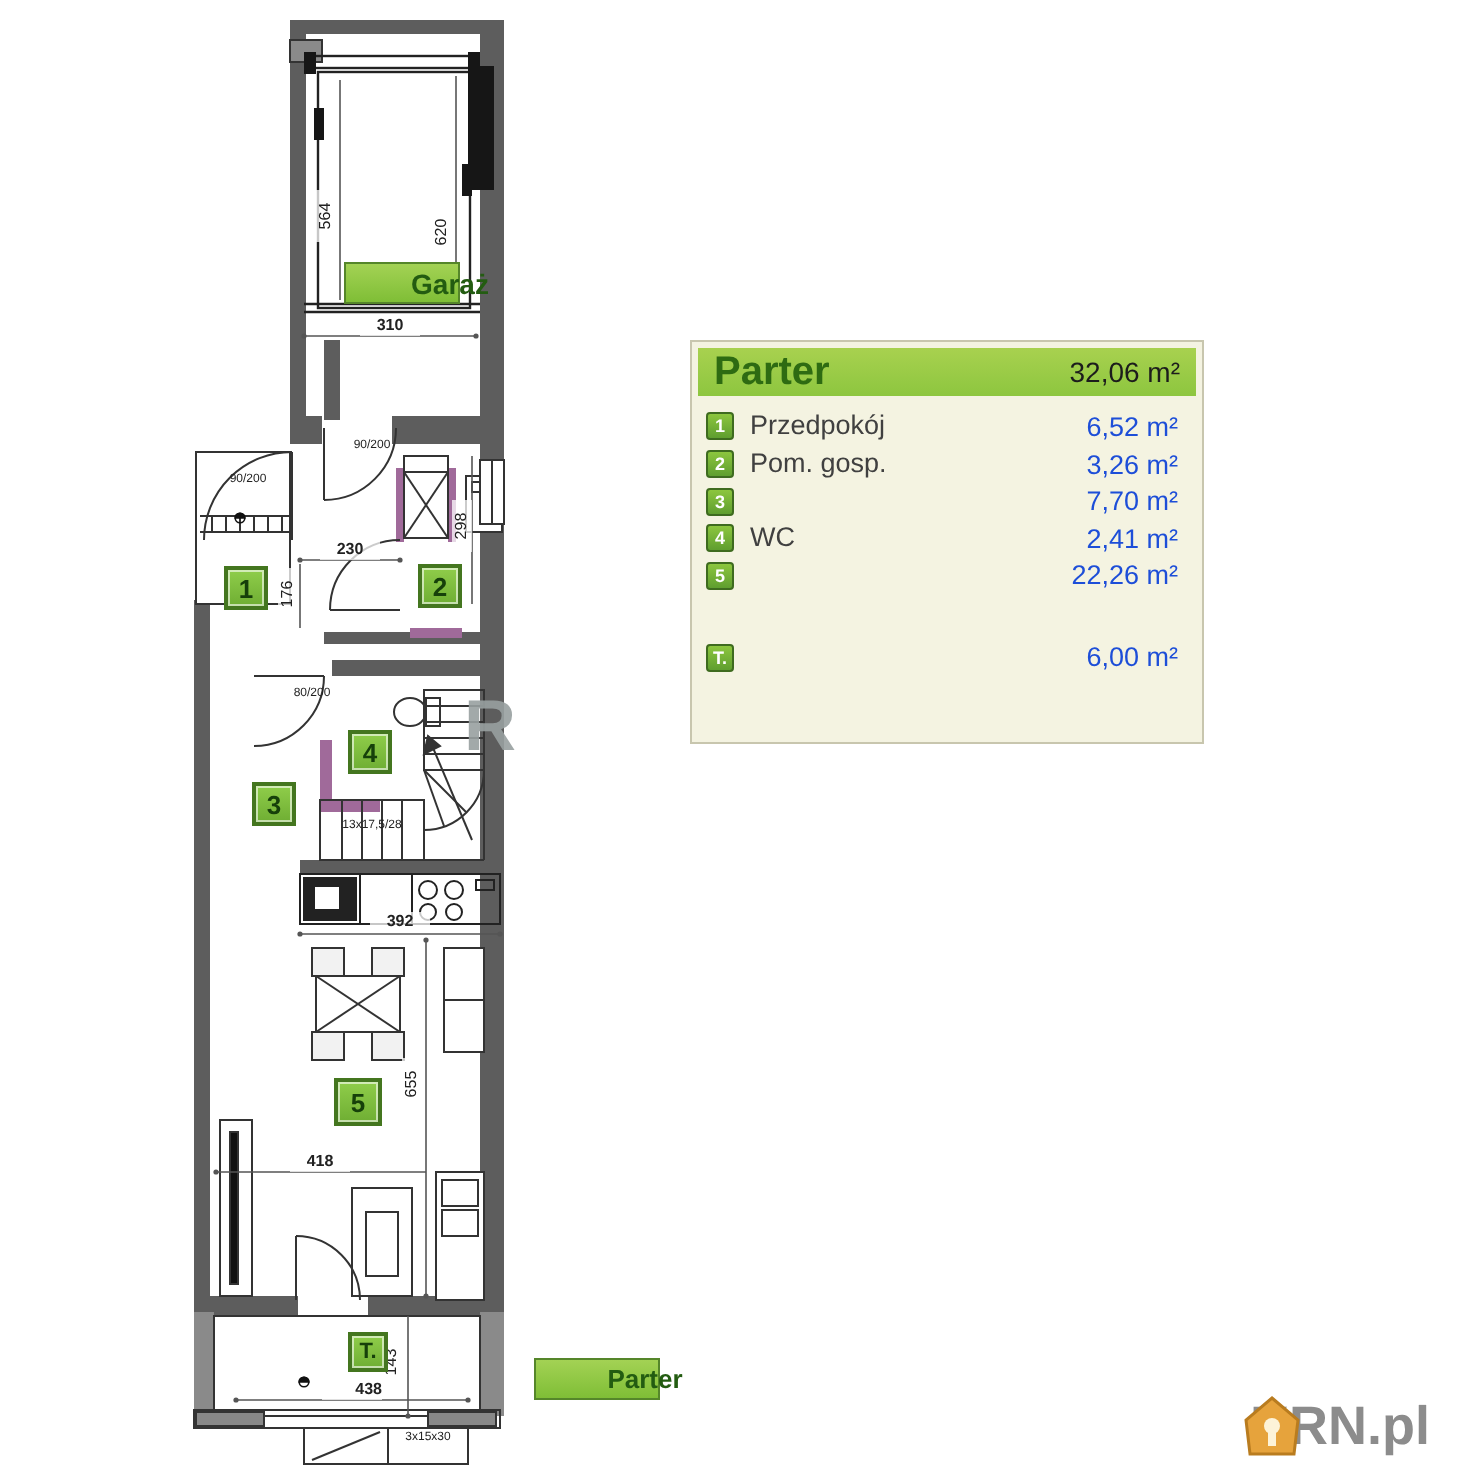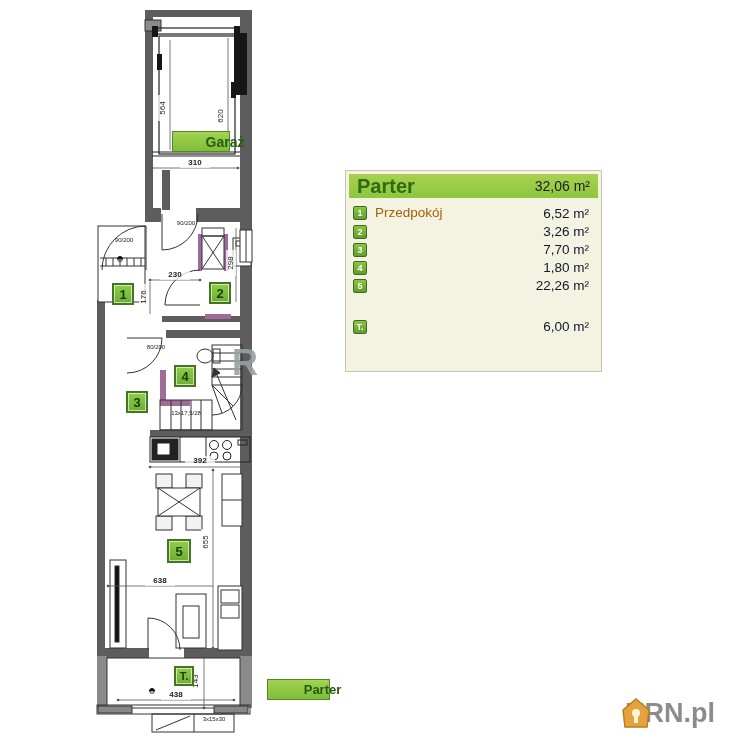--- a/index.html
+++ b/index.html
@@ -32,22 +32,22 @@
   .legend-header{height:24px;background:linear-gradient(180deg,#a8d14f,#8dc63f);
        display:flex;align-items:center;justify-content:space-between;padding:0 8px;}
   .legend-title{color:#2e6b12;font-size:20px;font-weight:bold;}
   .legend-total{color:#1c1c1c;font-size:14px;}
   .legend-rows{padding:7px 9px 0 4px;}
   .lrow{display:flex;align-items:flex-start;margin-bottom:3px;}
   .lrow.taras{margin-top:26px;}
   .lbadge{flex:0 0 14px;width:14px;height:14px;box-sizing:border-box;margin-right:8px;margin-top:1px;
        background:linear-gradient(180deg,#8cc63e,#5f9e2f);border:1px solid #3e6b1f;border-radius:2px;
        color:#fff;font-size:9px;font-weight:bold;display:flex;align-items:center;justify-content:center;}
-  .llabel{flex:1;max-width:148px;font-size:13.5px;color:#a16207;line-height:16px;}
-  .larea{margin-left:auto;font-size:13.5px;color:#0f172a;align-self:flex-end;white-space:nowrap;}
+  .llabel{flex:1;max-width:148px;font-size:13.5px;color:#404040;line-height:16px;}
+  .larea{margin-left:auto;font-size:13.5px;color:#1d4ed8;align-self:flex-end;white-space:nowrap;}
   
   .logo{position:absolute;left:622px;top:698px;display:flex;align-items:center;}
   .logo-text{font-size:27px;font-weight:bold;color:#8c8c8c;letter-spacing:0px;margin-left:3px;}
 </style>
 </head>
 <body>
 
 <div id="stage">
 
   <svg width="740" height="738" viewBox="0 0 740 738">
@@ -242,22 +242,22 @@
   </svg>
 
   <span class="dim v" style="left:150px;top:103px;">564</span>
   <span class="dim v" style="left:208px;top:111px;">620</span>
   <span class="dim h" style="left:180px;top:158px;">310</span>
   <span class="dim h" style="left:160px;top:270px;">230</span>
   <span class="dim v" style="left:131px;top:292px;">176</span>
   <span class="dim v" style="left:218px;top:258px;">298</span>
   <span class="dim h" style="left:185px;top:456px;">392</span>
   <span class="dim v" style="left:193px;top:537px;">655</span>
-  <span class="dim h" style="left:145px;top:576px;">638</span>
-  <span class="dim h" style="left:161px;top:690px;">438</span>
+  <span class="dim h" style="left:145px;top:576px;">418</span>
+  <span class="dim h" style="left:161px;top:690px;text-align:right;">438</span>
   <span class="dim v" style="left:183px;top:676px;">143</span>
   <span class="dim tiny" style="left:174px;top:220px;width:24px;">90/200</span>
   <span class="dim tiny" style="left:112px;top:237px;width:24px;">90/200</span>
   <span class="dim tiny" style="left:144px;top:344px;width:24px;">80/200</span>
   <span class="dim tiny" style="left:166px;top:410px;width:40px;">13x17,5/28</span>
   <span class="dim tiny" style="left:196px;top:716px;width:36px;">3x15x30</span>
 
   <span class="watermark" style="left:232px;top:342px;">R</span>
 
   <div class="badge" style="left:112px;top:283px;">1</div>
@@ -276,29 +276,31 @@
       <span class="legend-total">32,06 m²</span>
     </div>
     <div class="legend-rows">
       <div class="lrow">
         <span class="lbadge">1</span>
         <span class="llabel">Przedpokój</span>
         <span class="larea">6,52 m²</span>
       </div>
       <div class="lrow">
         <span class="lbadge">2</span>
+        <span class="llabel">Pom. gosp.</span>
         <span class="larea">3,26 m²</span>
       </div>
       <div class="lrow">
         <span class="lbadge">3</span>
         <span class="larea">7,70 m²</span>
       </div>
       <div class="lrow">
         <span class="lbadge">4</span>
-        <span class="larea">1,80 m²</span>
+        <span class="llabel">WC</span>
+        <span class="larea">2,41 m²</span>
       </div>
       <div class="lrow">
         <span class="lbadge">5</span>
         <span class="larea">22,26 m²</span>
       </div>
       <div class="lrow taras">
         <span class="lbadge">T.</span>
         <span class="larea">6,00 m²</span>
       </div>
     </div>

